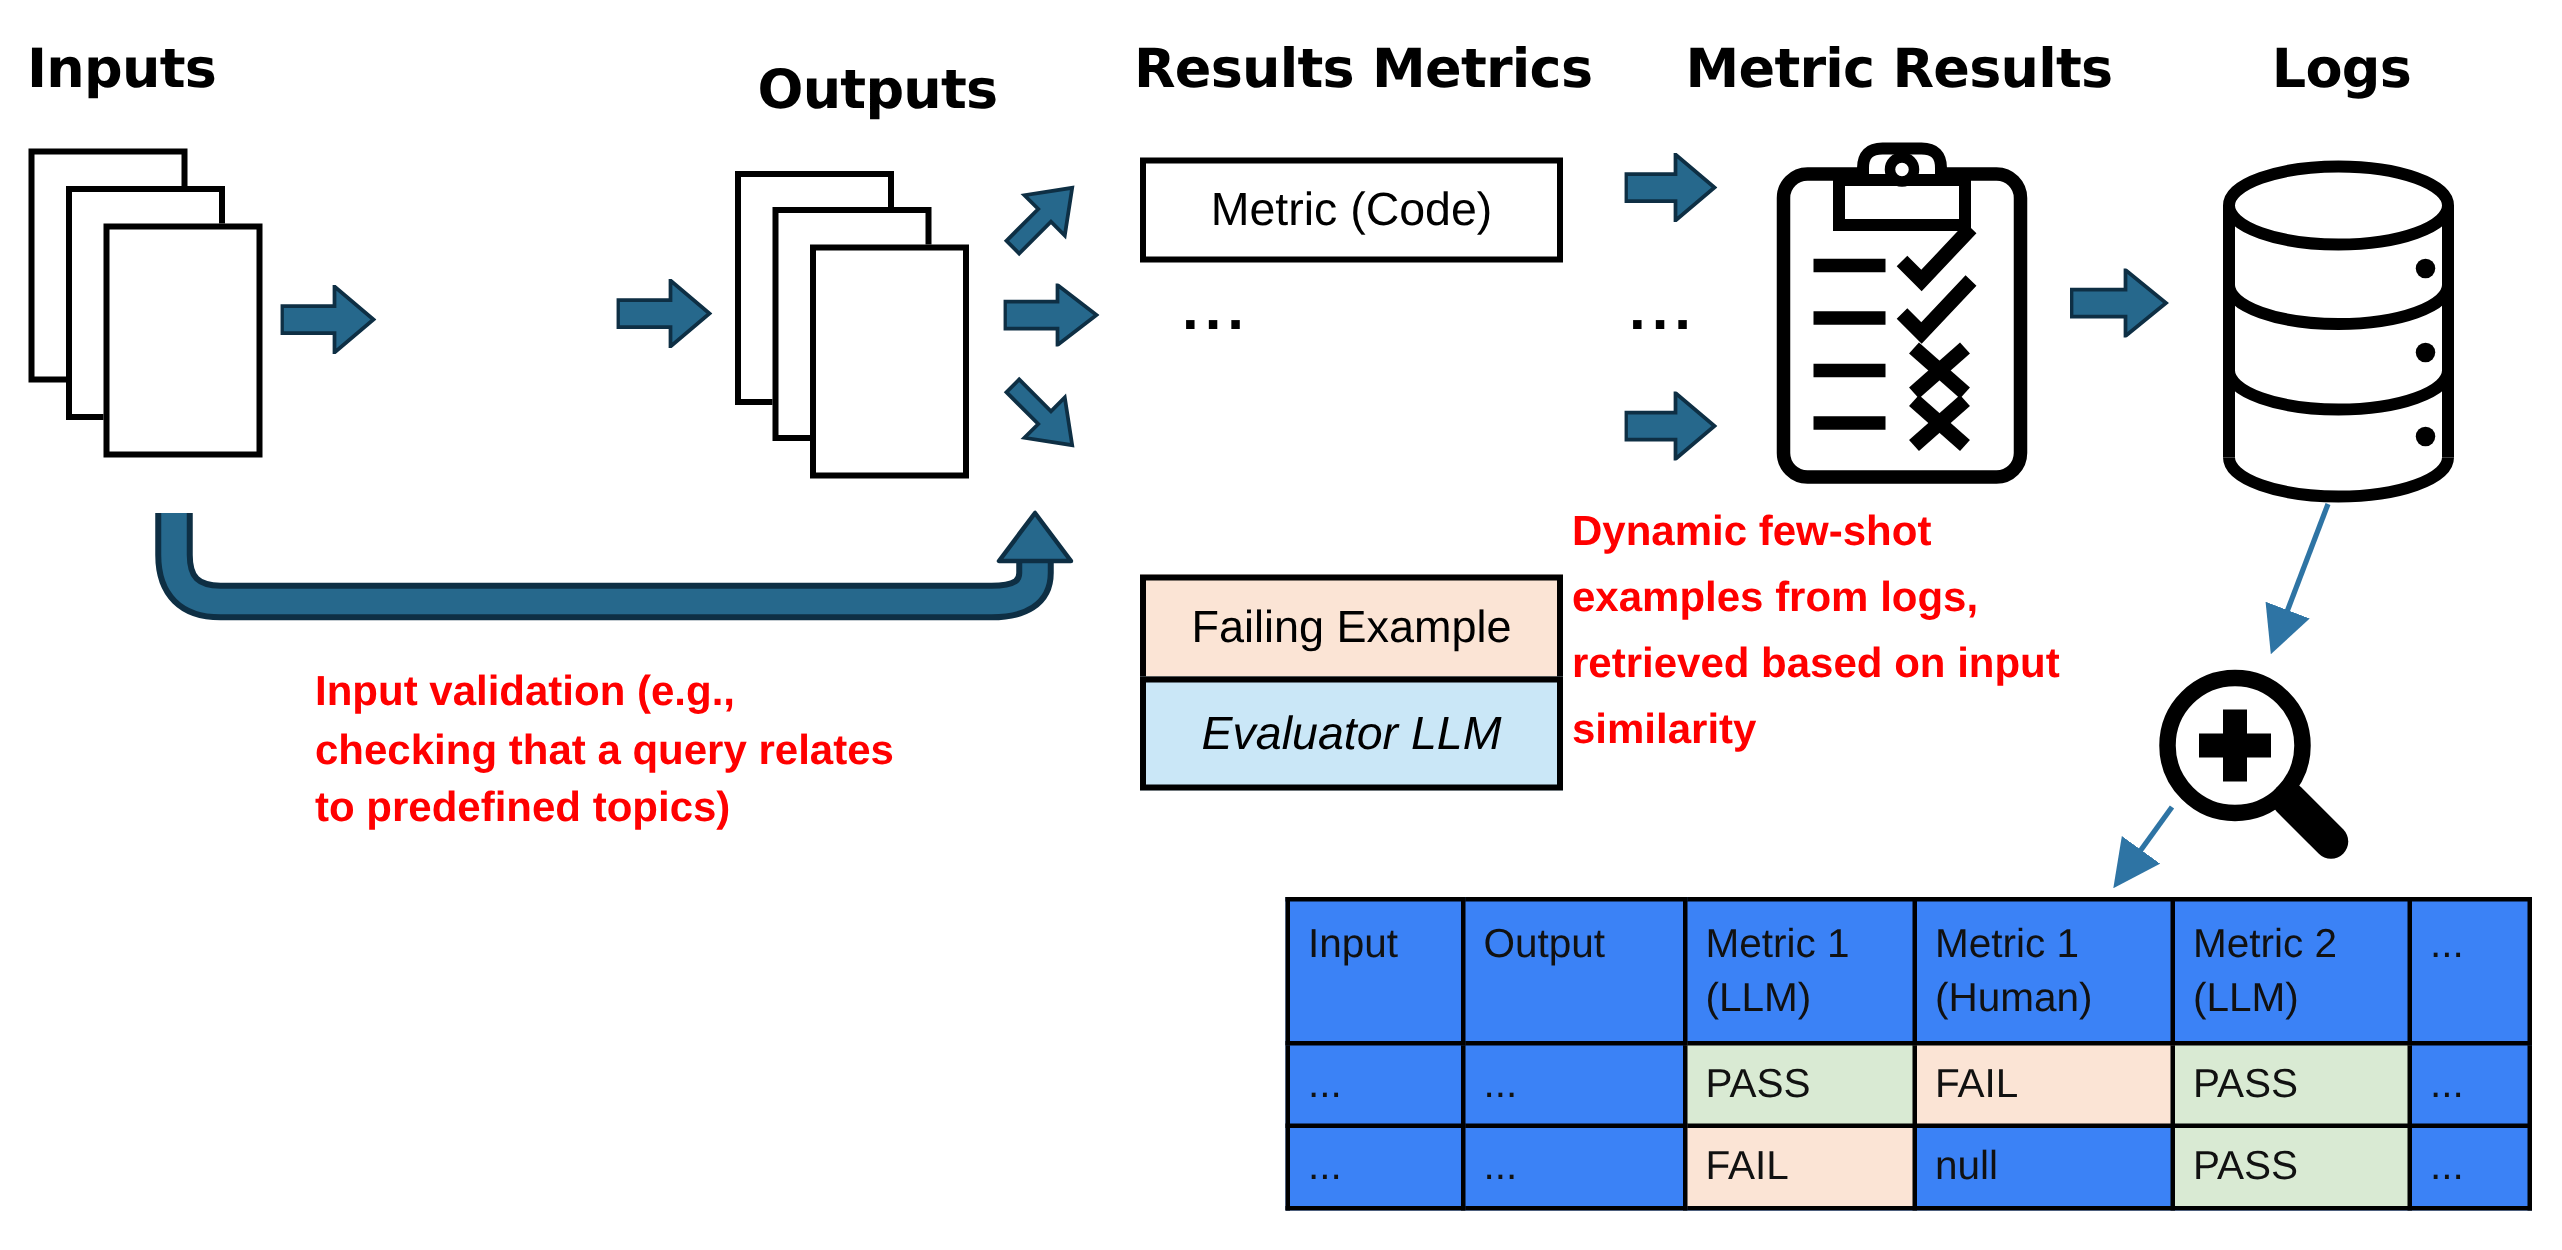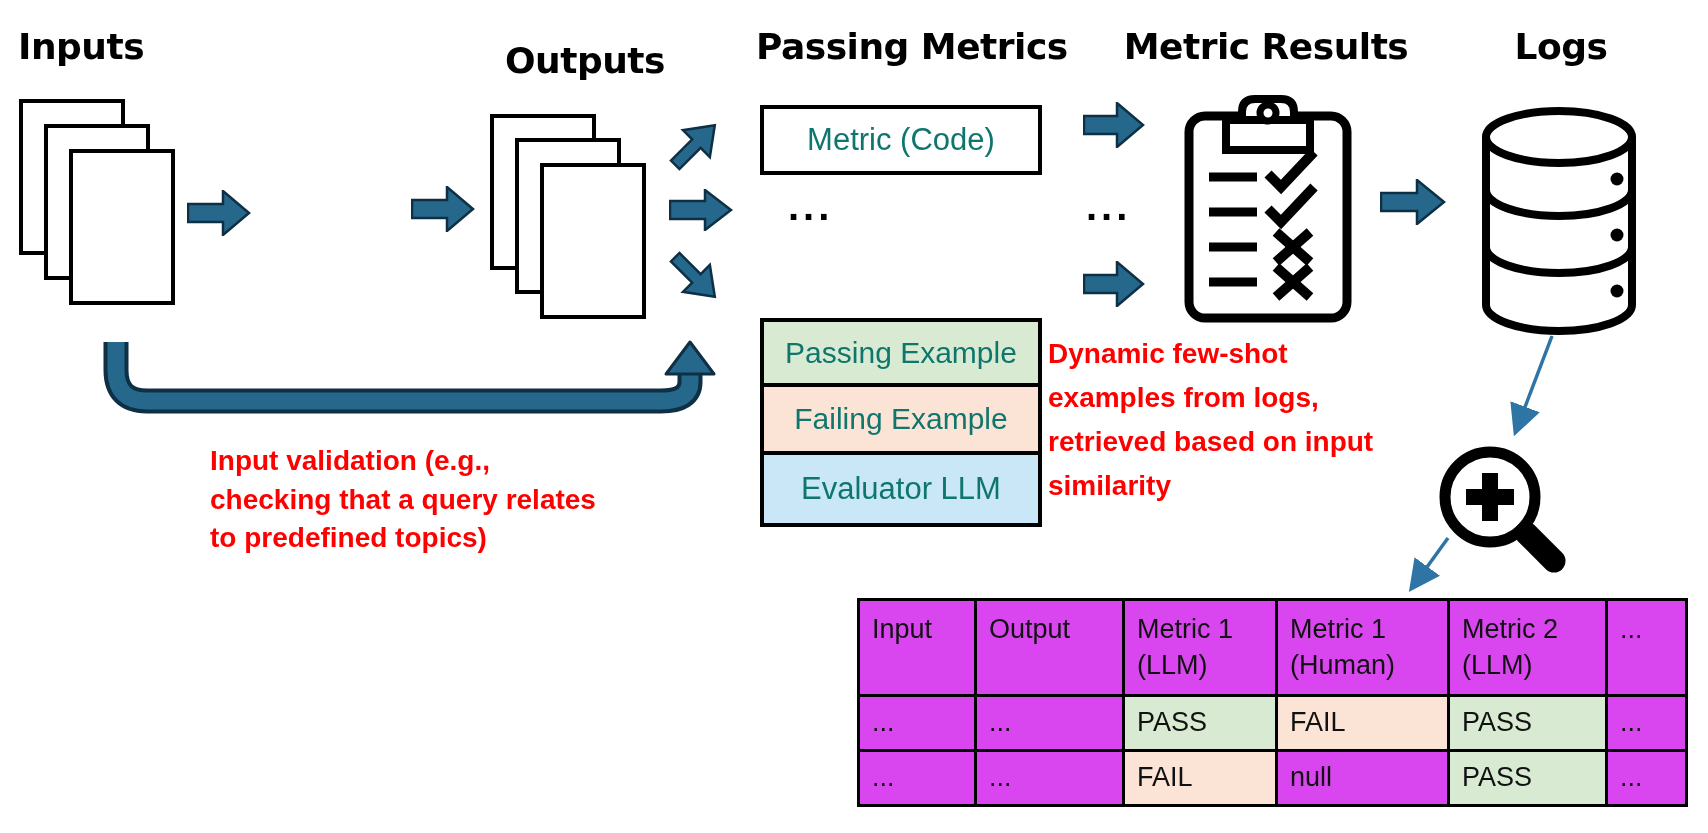--- a/index.html
+++ b/index.html
@@ -4,42 +4,42 @@
 <style>
   html,body{margin:0;padding:0;background:#fff;}
   #canvas{position:relative;width:1708px;height:833px;background:#ffffff;overflow:hidden;
           font-family:"Liberation Sans",sans-serif;color:#111;}
   .abs{position:absolute;}
   .heading{font-family:"DejaVu Sans",sans-serif;font-weight:800;font-size:36px;color:#000;
            letter-spacing:-0.5px;white-space:nowrap;}
   .center{text-align:center;}
   .doc{position:absolute;width:106px;height:156px;background:#fff;border:4px solid #000;box-sizing:border-box;}
   .box{position:absolute;box-sizing:border-box;border:4px solid #000;display:flex;align-items:center;
-       justify-content:center;font-size:30px;color:#0f766e;background:#fff;}
+       justify-content:center;font-size:30px;color:#000000;background:#fff;}
   .bg-blue{background:#cae7f7;}
   .bg-green{background:#d9ead3;}
   .bg-peach{background:#fbe4d5;}
   .ellipsis{font-size:40px;font-weight:700;letter-spacing:4px;color:#000;line-height:1;}
   .rednote{color:#ff0000;font-weight:700;font-size:28px;line-height:1.38;}
   table.logtable{position:absolute;left:857px;top:598px;border-collapse:collapse;table-layout:fixed;
-                 font-size:27px;color:#111;background:#d946ef;}
+                 font-size:27px;color:#111;background:#3b82f6;}
   table.logtable td,table.logtable th{border:3px solid #000;font-weight:normal;text-align:left;
                  padding:10px 12px;box-sizing:border-box;}
   table.logtable th{height:92px;vertical-align:top;line-height:1.35;}
   table.logtable td{height:55px;vertical-align:middle;}
   svg{display:block;}
 </style>
 </head>
 <body>
 
 <div id="canvas">
 
   <div class="abs heading" style="left:18px;top:26px;">Inputs</div>
   <div class="abs heading center" style="left:465px;top:40px;width:240px;">Outputs</div>
-  <div class="abs heading center" style="left:756px;top:26px;width:300px;">Passing Metrics</div>
+  <div class="abs heading center" style="left:756px;top:26px;width:300px;">Results Metrics</div>
   <div class="abs heading center" style="left:1116px;top:26px;width:300px;">Metric Results</div>
   <div class="abs heading center" style="left:1461px;top:26px;width:200px;">Logs</div>
 
   <div>
     <div class="doc" style="left:19px;top:99px;"></div>
     <div class="doc" style="left:44px;top:124px;"></div>
     <div class="doc" style="left:69px;top:149px;"></div>
   </div>
 
   <svg class="abs" style="left:187px;top:190px;" width="64" height="46" viewBox="0 0 64 46">
@@ -66,23 +66,22 @@
     <polygon points="1,12 36,12 36,1 62,21 36,41 36,30 1,30" fill="#26688c" stroke="#0e2f44" stroke-width="2.5"></polygon>
   </svg>
   <svg class="abs" style="left:664px;top:246px;" width="62" height="62" viewBox="0 0 62 62">
     <g transform="rotate(45 31 31)">
         <polygon points="3,25 33,25 33,12 59,31 33,50 33,37 3,37" fill="#26688c" stroke="#0e2f44" stroke-width="2.5"></polygon>
       </g>
   </svg>
 
   <div class="box" style="left:760px;top:105px;width:282px;height:70px;font-size:31px;">Metric (Code)</div>
   <div class="abs ellipsis" style="left:788px;top:186px;">...</div>
-  <div class="box bg-green" style="left:760px;top:318px;width:282px;height:69px;">Passing Example</div>
   <div class="box bg-peach" style="left:760px;top:383px;width:282px;height:72px;">Failing Example</div>
-  <div class="box bg-blue" style="left:760px;top:451px;width:282px;height:76px;font-size:31px;">Evaluator LLM</div>
+  <div class="box bg-blue" style="left:760px;top:451px;width:282px;height:76px;font-size:31px;font-style:italic;">Evaluator LLM</div>
 
   <svg class="abs" style="left:1083px;top:102px;" width="62" height="46" viewBox="0 0 62 46">
     <polygon points="1,14 34,14 34,1 60,23 34,45 34,32 1,32" fill="#26688c" stroke="#0e2f44" stroke-width="2.5"></polygon>
   </svg>
   <div class="abs ellipsis" style="left:1086px;top:186px;">...</div>
   <svg class="abs" style="left:1083px;top:261px;" width="62" height="46" viewBox="0 0 62 46">
     <polygon points="1,14 34,14 34,1 60,23 34,45 34,32 1,32" fill="#26688c" stroke="#0e2f44" stroke-width="2.5"></polygon>
   </svg>
 
   <svg class="abs" style="left:1180px;top:90px;" width="176" height="240" viewBox="0 0 176 240">

